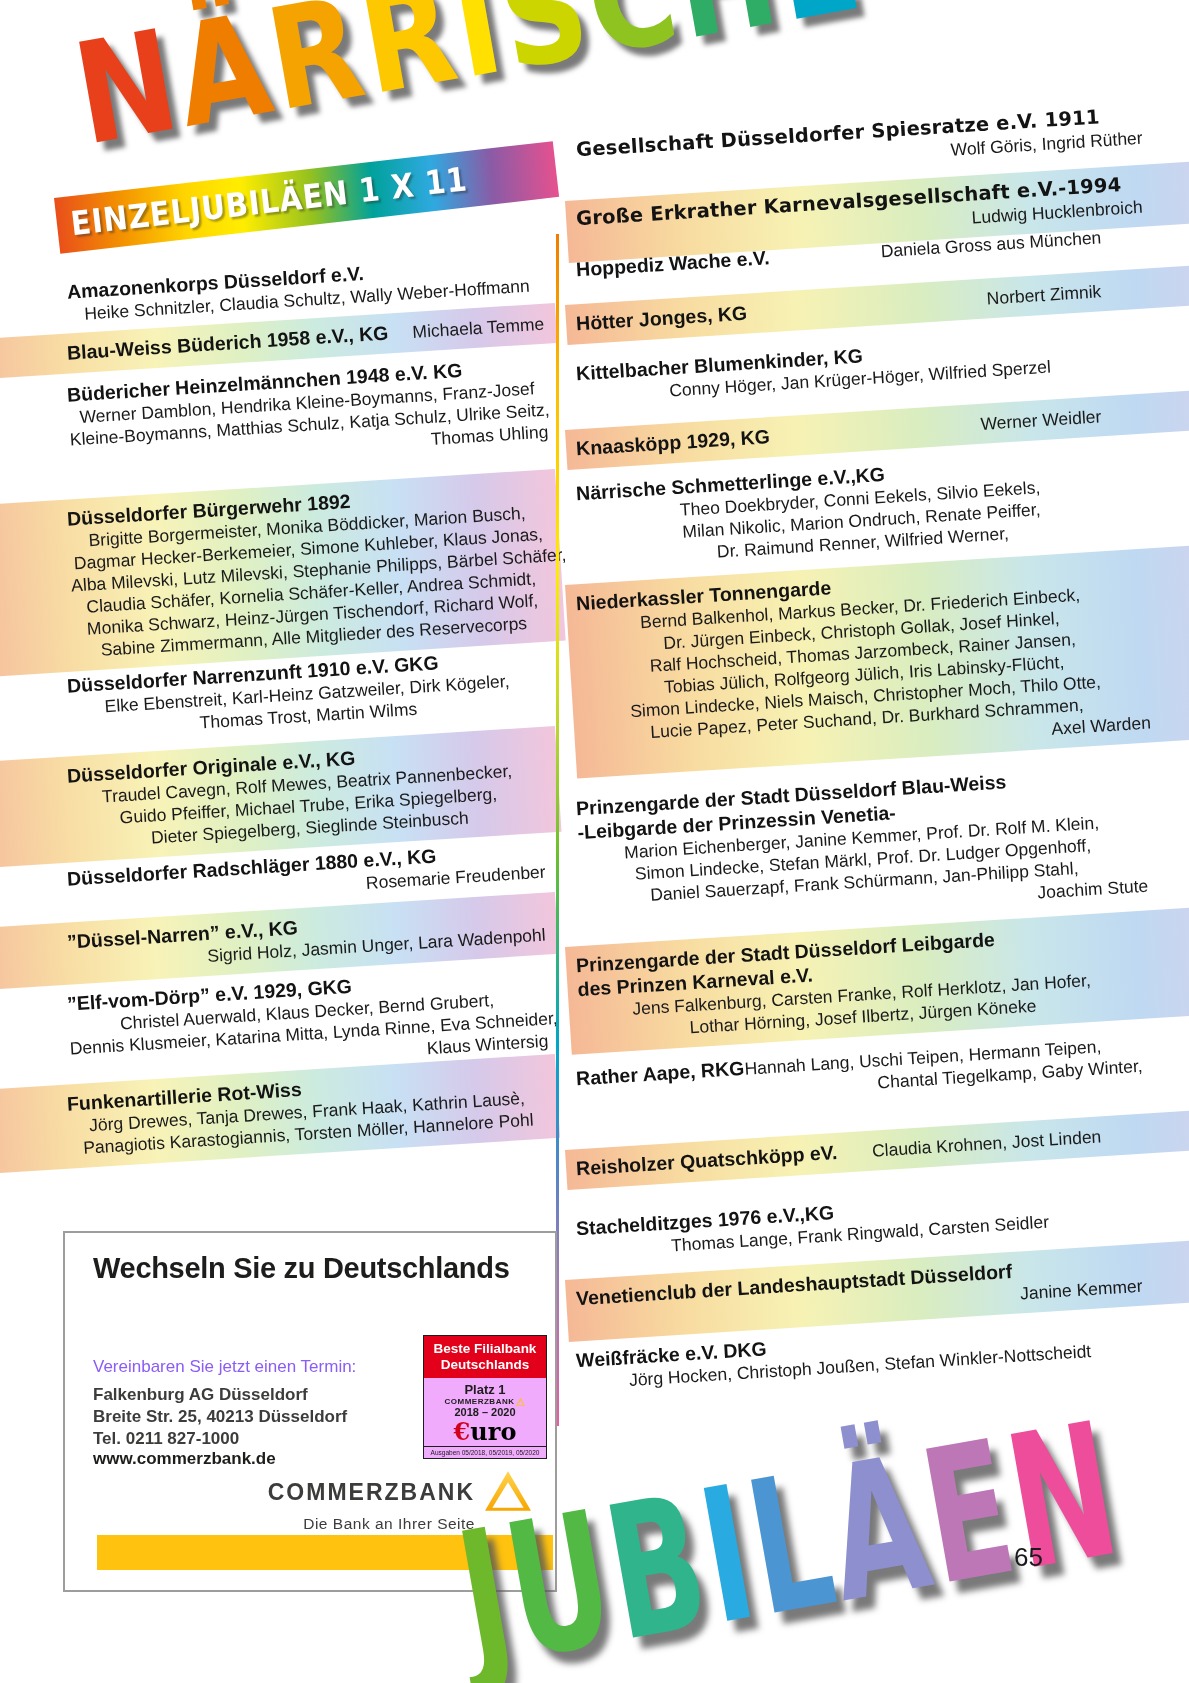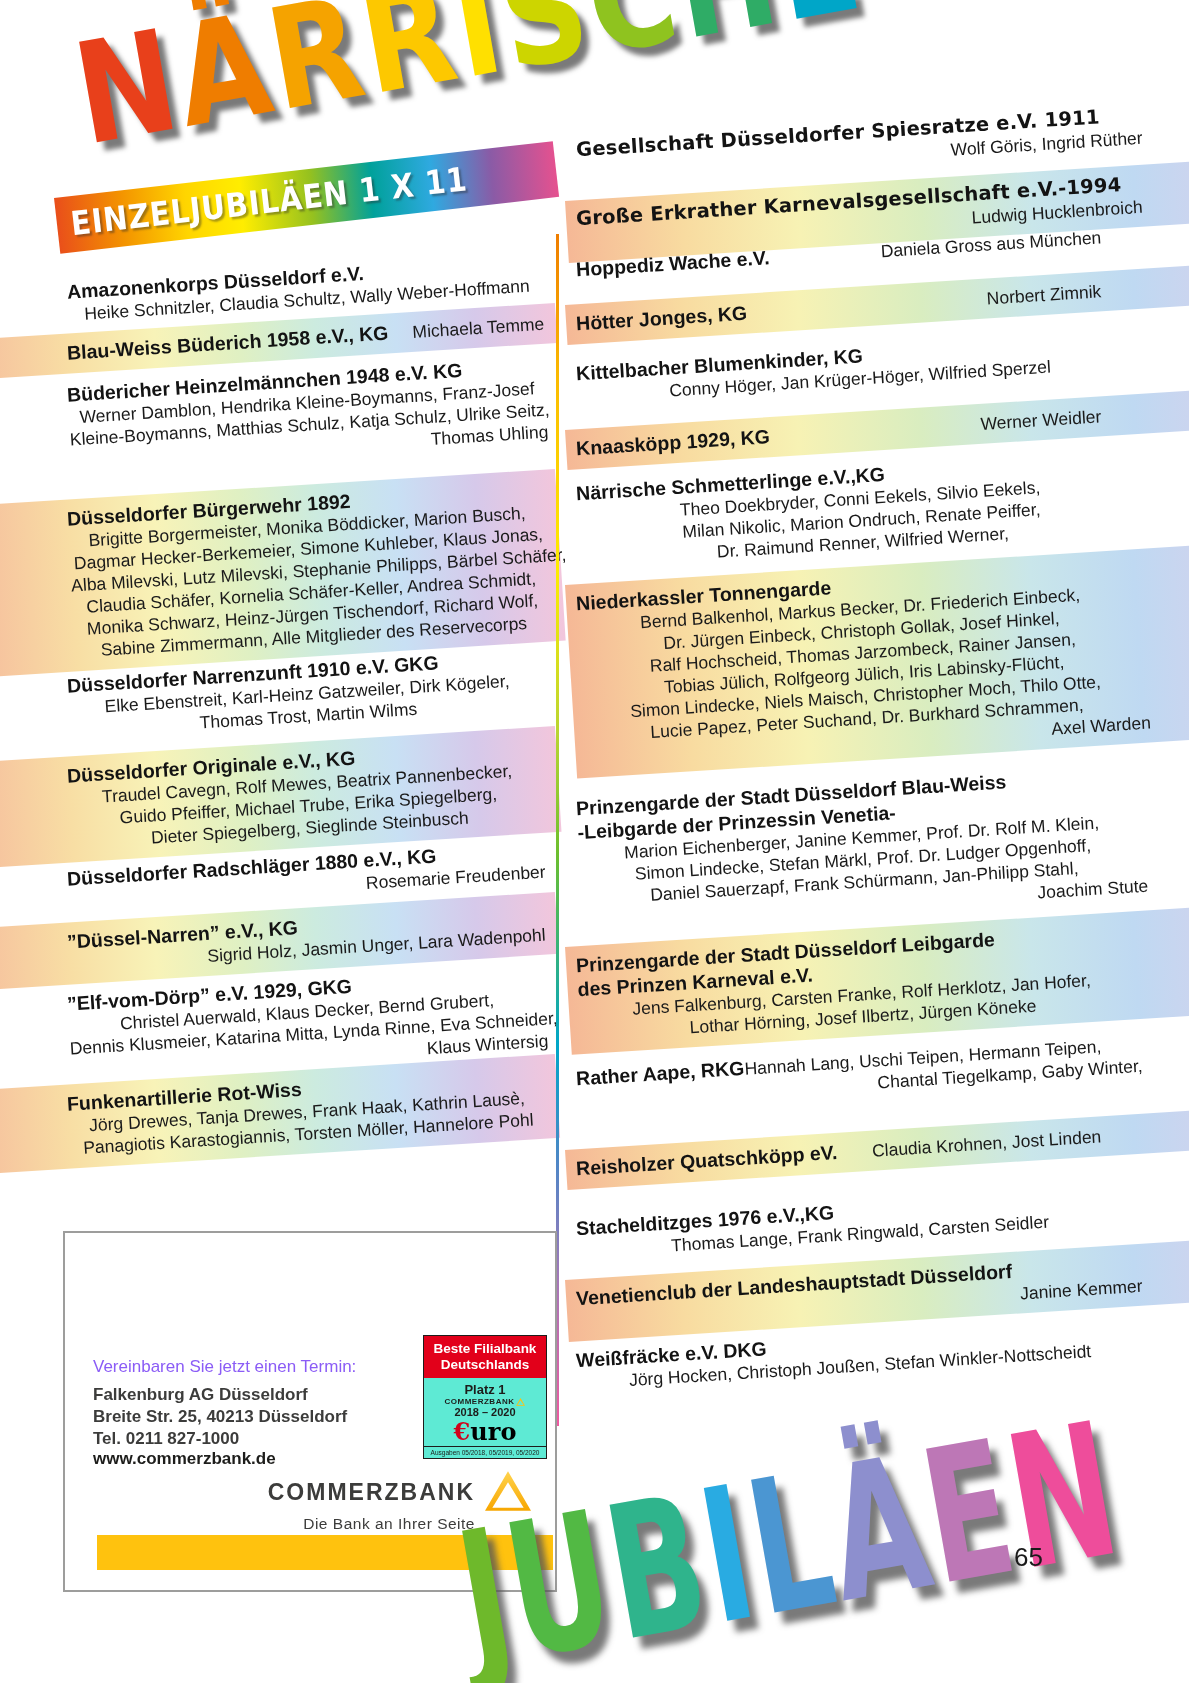--- a/index.html
+++ b/index.html
@@ -52,21 +52,21 @@
   
   .ad{position:absolute;left:63px;top:1231px;width:494px;height:361px;background:#fff;
       border:2px solid #9d9d9c;box-sizing:border-box;}
   .ad-headline{position:absolute;left:28px;top:18px;font-size:29px;line-height:34px;
       font-weight:bold;color:#1d1d1b;letter-spacing:-0.3px;}
   .ad-cta{position:absolute;left:28px;top:124px;font-size:17px;font-weight:normal;color:#8b5cf6;}
   .ad-addr{position:absolute;left:28px;top:151px;font-size:17px;line-height:22px;
       font-weight:bold;color:#3c3c3b;}
   .ad-www{position:absolute;left:28px;top:216px;font-size:17px;font-weight:bold;color:#1d1d1b;}
   .badge{position:absolute;right:8px;top:102px;width:122px;border:1px solid #1d1d1b;
-      background:#5eead4;text-align:center;}
+      background:#f0abfc;text-align:center;}
   .badge-red{background:#e2001a;color:#fff;font-weight:bold;font-size:13.5px;line-height:16px;
       padding:5px 2px;}
   .badge-platz{font-weight:bold;font-size:13px;margin-top:4px;color:#1d1d1b;}
   .badge-brand{font-weight:bold;font-size:8px;letter-spacing:.5px;color:#1d1d1b;
       display:flex;align-items:center;justify-content:center;gap:2px;}
   .badge-years{font-weight:bold;font-size:11px;color:#1d1d1b;}
   .badge-euro{font-family:"DejaVu Serif",serif;font-weight:bold;font-size:24px;line-height:28px;
       color:#000;}
   .badge-euro .eu{color:#d0021b;}
   .badge-issues{border-top:1px solid #1d1d1b;font-size:6.5px;color:#1d1d1b;padding:2px 0;}
@@ -270,20 +270,21 @@
       <div class="entry band-white" style="margin-top: 0px;">
         <div class="title-row">
           <span class="club-title">Weißfräcke e.V. DKG</span>
         </div>
         <div class="name-line">Jörg Hocken, Christoph Joußen, Stefan Winkler-Nottscheidt</div>
       </div>
     </div>
 
   <div class="ad">
     <div class="ad-headline">
+      <div>Wechseln Sie zu Deutschlands</div>
     </div>
     <div class="ad-cta">Vereinbaren Sie jetzt einen Termin:</div>
     <div class="ad-addr">
       <div>Falkenburg AG Düsseldorf</div>
       <div>Breite Str. 25, 40213 Düsseldorf</div>
       <div>Tel. 0211 827-1000</div>
     </div>
     <div class="ad-www">www.commerzbank.de</div>
 
     <div class="badge">

